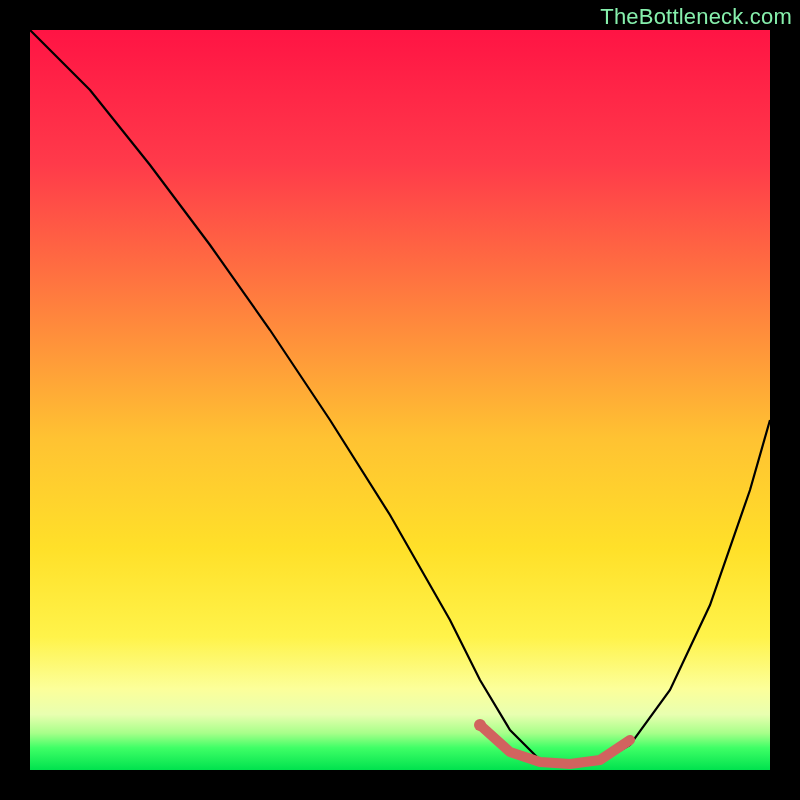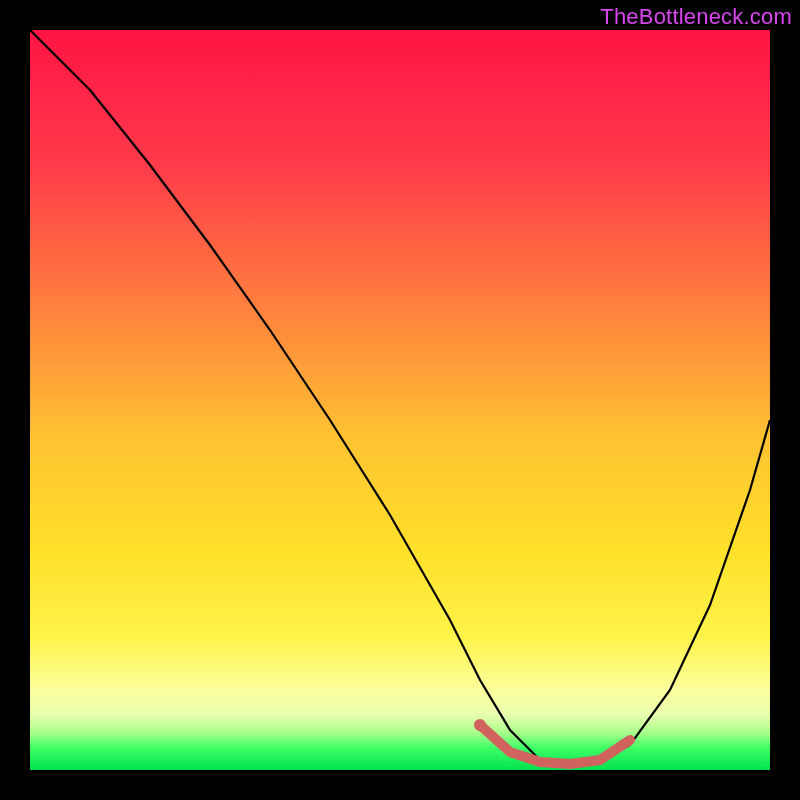--- a/index.html
+++ b/index.html
@@ -38,21 +38,21 @@
       #e8ffb0 92.5%,
       #a8ff8a 95%,
       #3fff66 97%,
       #00e24e 100%
     );
   }
   .watermark {
     position: absolute;
     top: 4px;
     right: 8px;
-    color: #d946ef;
+    color: #86efac;
     font-size: 22px;
     font-weight: 500;
     letter-spacing: 0.2px;
     user-select: none;
   }
   svg.curve {
     position: absolute;
     left: 0;
     top: 0;
     width: 740px;

